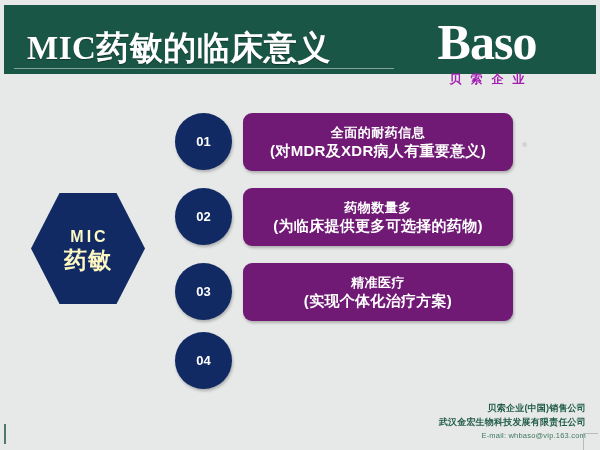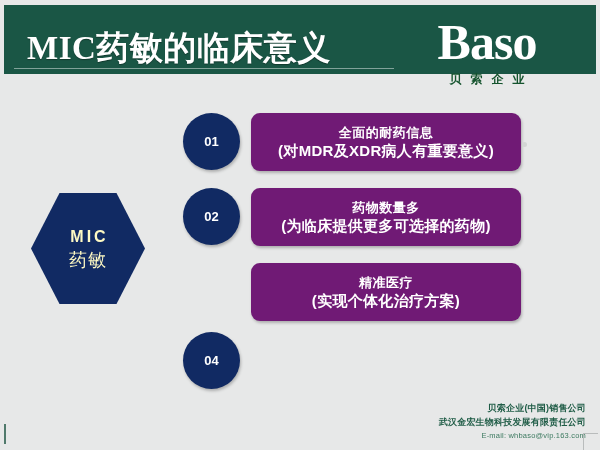--- a/index.html
+++ b/index.html
@@ -70,21 +70,21 @@
     letter-spacing: -1px;
   }
 
   #logo-sub {
     margin-top: 1px;
     font-family: "Liberation Serif", "DejaVu Serif", serif;
     font-weight: bold;
     font-size: 12px;
     letter-spacing: 9px;
     padding-left: 9px;
-    color: #14532d;
+    color: #a21caf;
   }
 
   
   #mic-hex {
     position: absolute;
     left: 31px;
     top: 193px;
     width: 114px;
     height: 111px;
     background: #112a63;
@@ -97,30 +97,30 @@
     filter: drop-shadow(1px 2px 2px rgba(0,0,0,0.28));
   }
   #mic-hex .hex-line1 {
     font-size: 16px;
     font-weight: bold;
     letter-spacing: 3px;
     padding-left: 3px;
     line-height: 22px;
   }
   #mic-hex .hex-line2 {
-    font-size: 18px;
-    font-weight: normal;
+    font-size: 23px;
+    font-weight: bold;
     letter-spacing: 1px;
     line-height: 24px;
   }
 
   
   .row {
     position: absolute;
-    left: 16px;
+    left: 8px;
     width: 516px;
     height: 58px;
   }
   #row-0 { top: 113px; }
   #row-1 { top: 188px; padding-left: 32px; }
   #row-2 { top: 263px; }
   #row-3 { top: 332px; }
 
   .num-circle {
     position: absolute;
@@ -248,20 +248,21 @@
 
   <div class="row" id="row-1">
     <div class="num-circle">02</div>
     <div class="card">
       <div class="card-l1">药物数量多</div>
       <div class="card-l2">(为临床提供更多可选择的药物)</div>
     </div>
   </div>
 
   <div class="row" id="row-2">
+    <div class="num-circle">03</div>
     <div class="card">
       <div class="card-l1">精准医疗</div>
       <div class="card-l2">(实现个体化治疗方案)</div>
     </div>
   </div>
 
   <div class="row" id="row-3">
     <div class="num-circle">04</div>
   </div>
 

